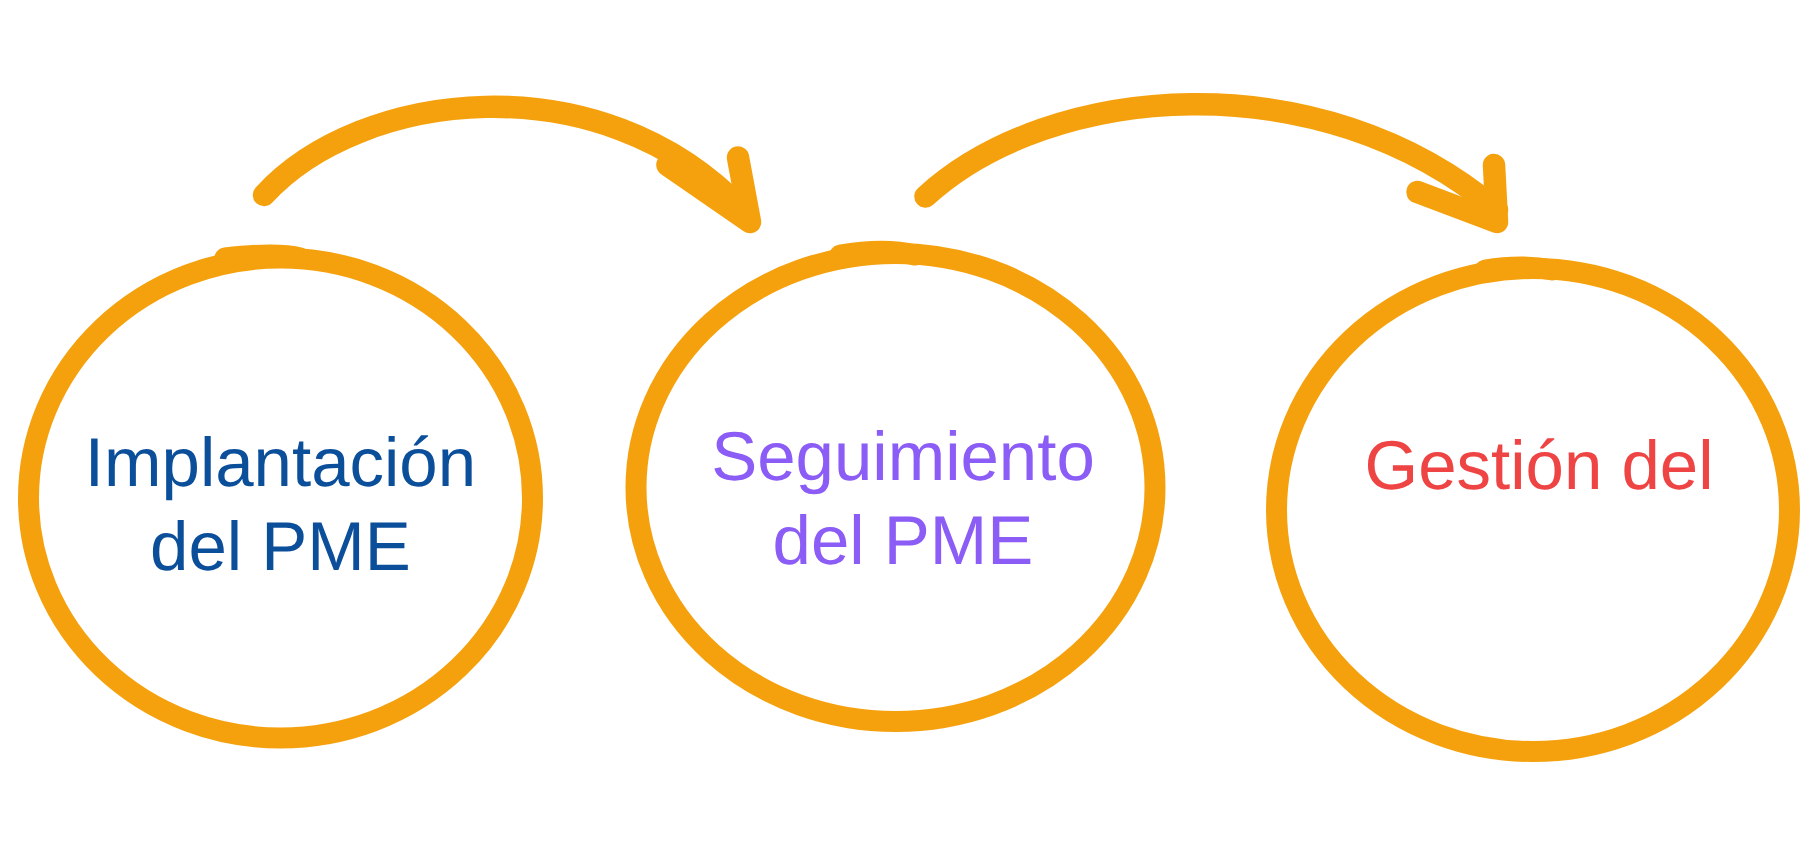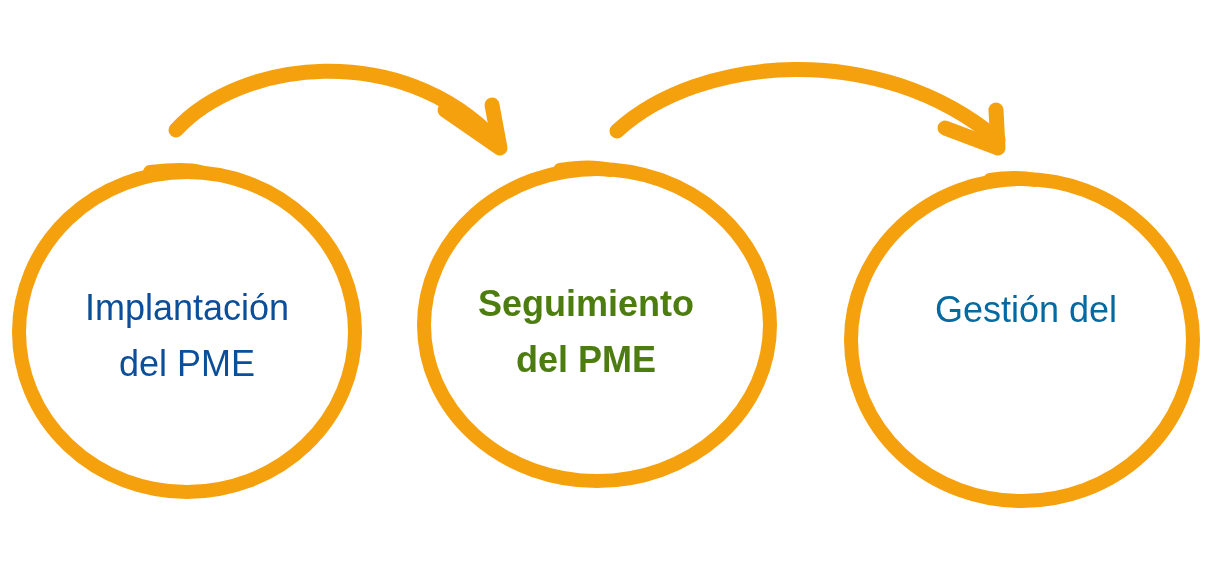--- a/index.html
+++ b/index.html
@@ -1,21 +1,21 @@
 <!DOCTYPE html>
 <html><head>
   <meta charset="utf-8">
   <style>
     html, body { margin: 0; padding: 0; background: #ffffff; }
     body { width: 1209px; height: 568px; position: relative; overflow: hidden; }
     svg.stage { position: absolute; left: 0; top: 0; }
     .label {
       position: absolute;
       font-family: "Liberation Sans", "DejaVu Sans", sans-serif;
-      font-size: 36px;
+      font-size: 46px;
       line-height: 56px;
       text-align: center;
       white-space: nowrap;
     }
     .label span { display: block; }
   </style>
 </head>
 <body>
 
 <svg class="stage" width="1209" height="568" viewBox="0 0 1209 568">
@@ -46,20 +46,20 @@
       <path d="M945 128 L 998 148 L 996 110" stroke-width="15"></path>
     </g>
   </g>
 </svg>
 
 <div class="label" style="left:37px; top:280px; width:300px; color:#0B4E9A;">
   <span>Implantación</span>
   <span>del PME</span>
 </div>
 
-<div class="label" style="left:436px; top:276px; width:300px; color:#4d7c0f;font-weight:bold;">
+<div class="label" style="left:452px; top:276px; width:300px; color:#8b5cf6;">
   <span>Seguimiento</span>
   <span>del PME</span>
 </div>
 
-<div class="label" style="left:876px; top:282px; width:300px; color:#0369a1;">
+<div class="label" style="left:876px; top:282px; width:300px; color:#ef4444;">
   <span>Gestión del</span>
 </div>
 
 </body></html>

